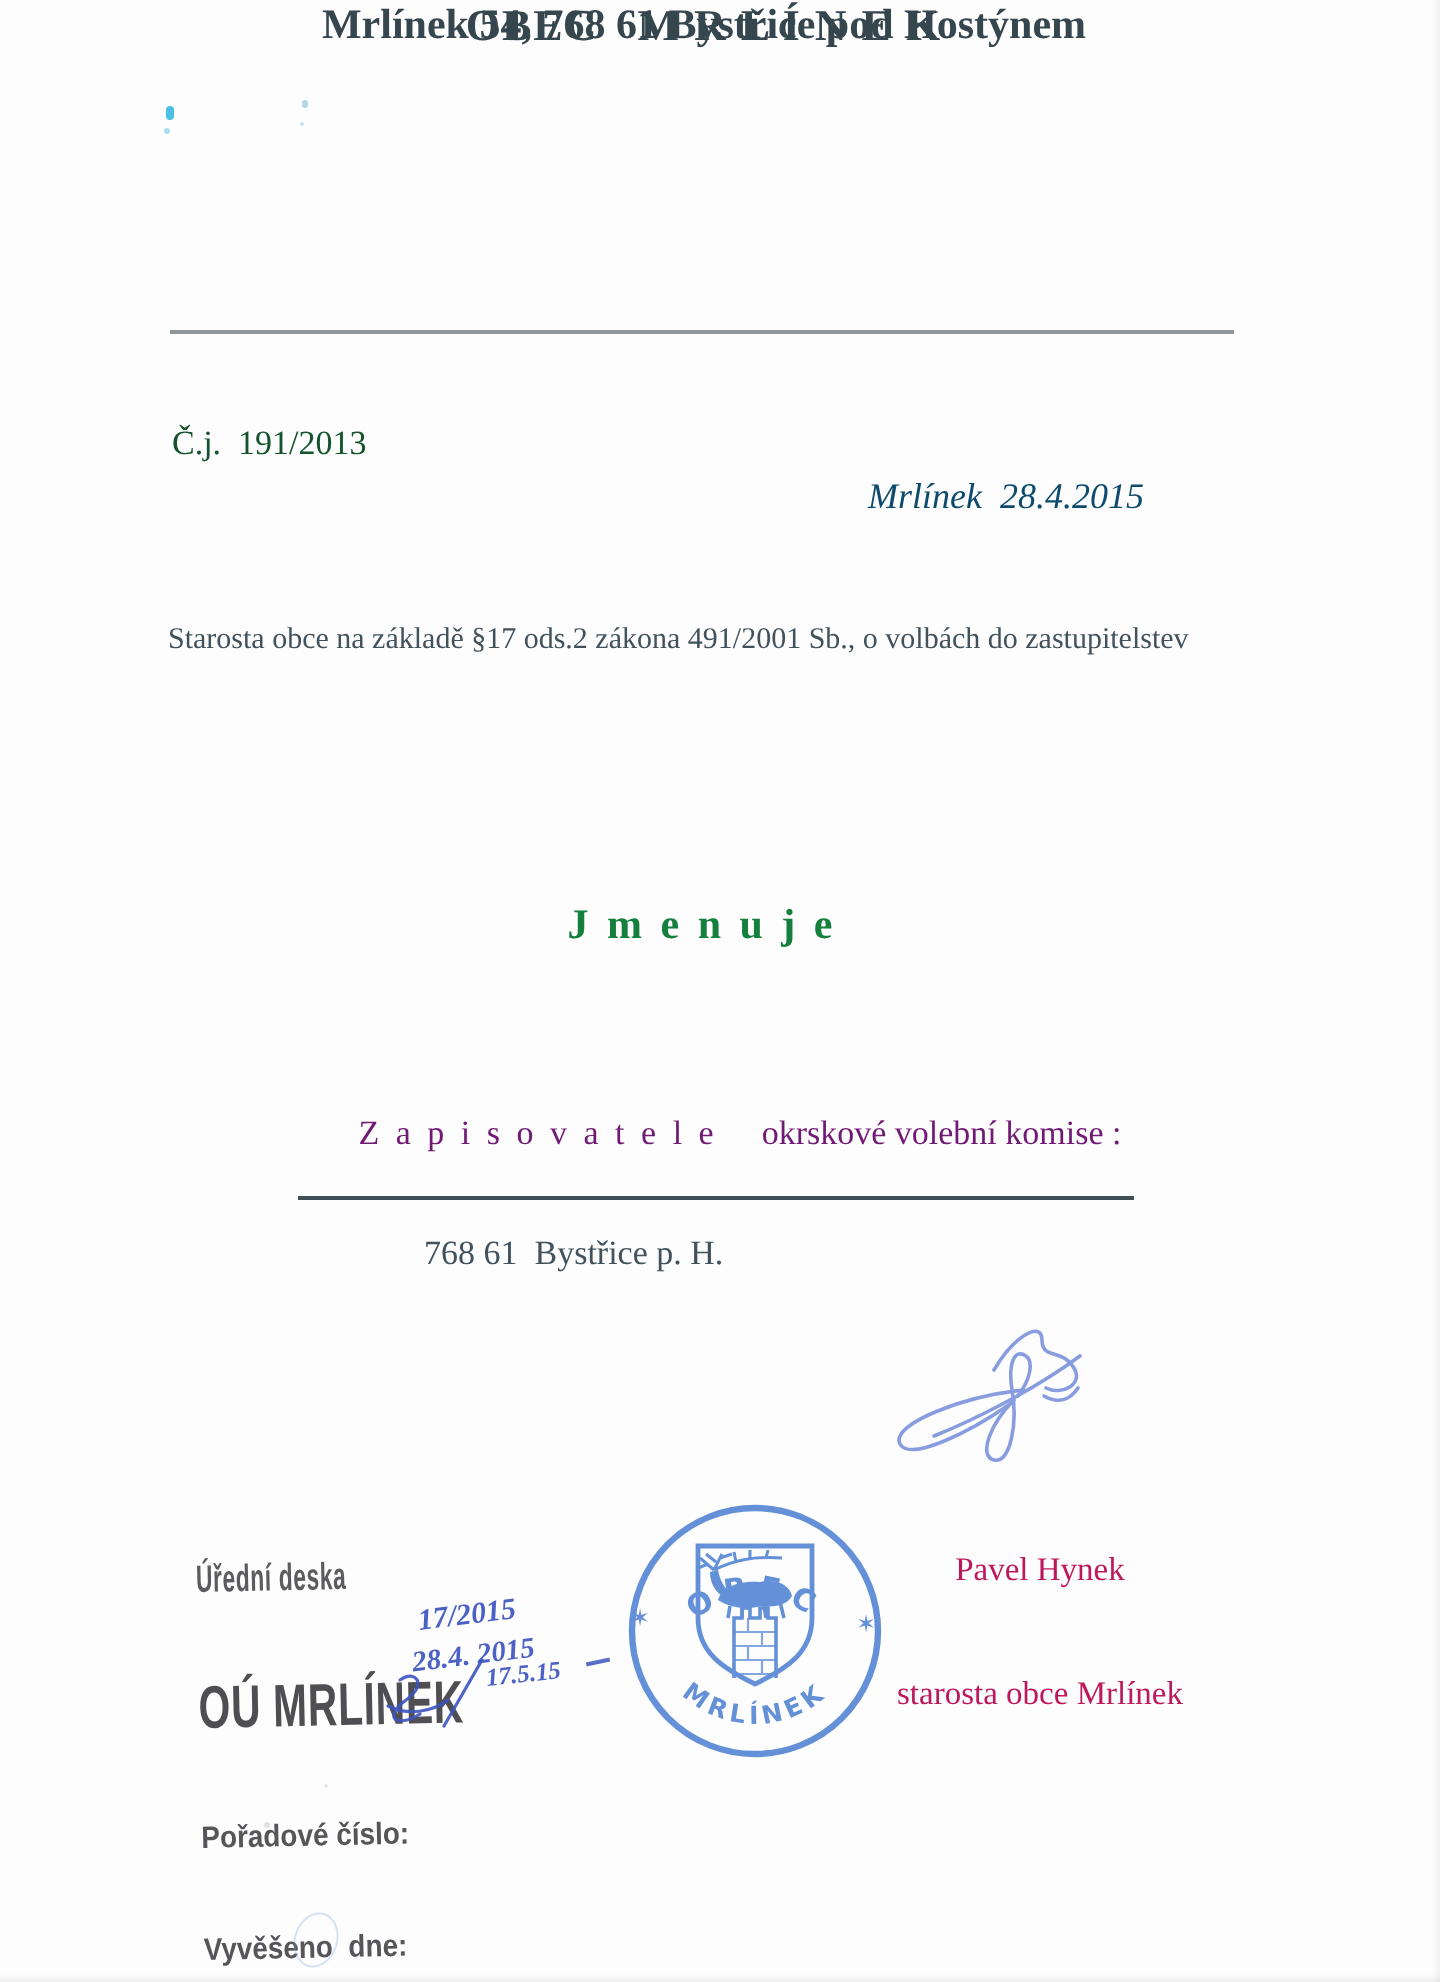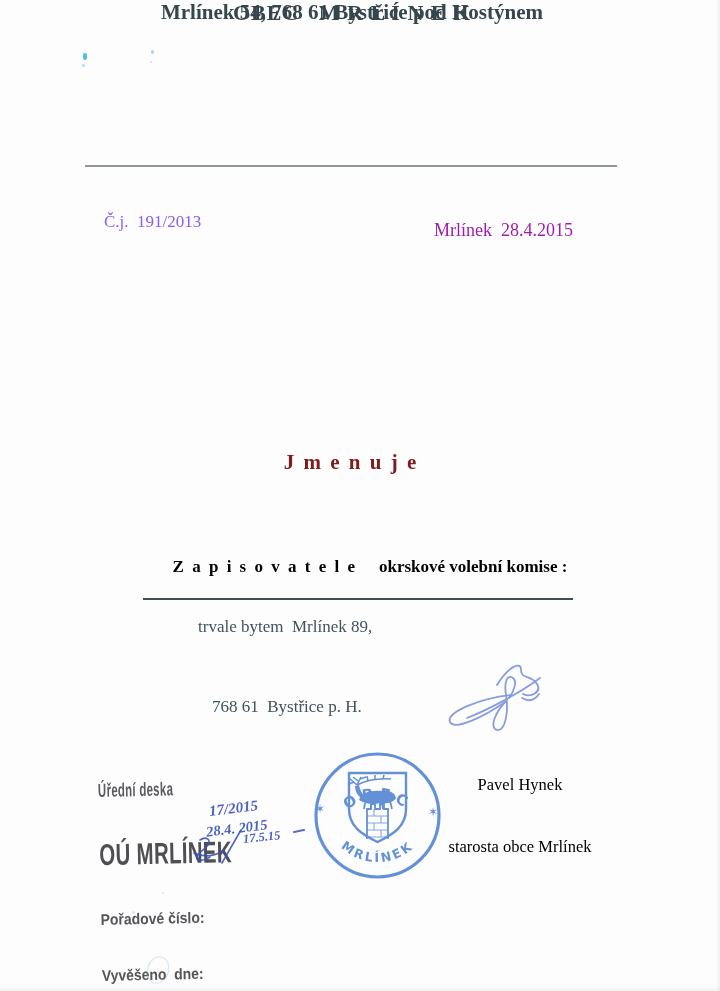--- a/index.html
+++ b/index.html
@@ -4,39 +4,39 @@
 <style>
   html,body{margin:0;padding:0;background:#ffffff;}
   .page{position:relative;width:720px;height:991px;background:#fdfdfd;overflow:hidden;
         font-family:"Liberation Serif", serif;color:#42525c;}
   .abs{position:absolute;white-space:pre;}
   
   .hdr1{left:0;top:104;width:704px;text-align:center;font-size:22px;font-weight:bold;
         color:#36464e;letter-spacing:1px;}
   .hdr2{left:0;top:130;width:704px;text-align:center;font-size:21px;font-weight:bold;color:#36464e;}
   .hrule{left:85px;top:165px;width:532px;height:2px;background:#8f9799;position:absolute;}
-  .refno{left:104px;top:212px;font-size:17px;color:#8b5cf6;}
-  .pdate{left:434px;top:220px;font-size:18px;color:#a21caf;}
+  .refno{left:86px;top:212px;font-size:17px;color:#14532d;}
+  .pdate{left:434px;top:238px;font-size:18px;color:#0c4a6e;font-style:italic;}
   
   .intro{left:79px;top:268px;font-size:15px;line-height:21.2px;color:#42525c;}
   .intro .l1{padding-left:5px;}
   
   .jmen{left:0;top:450px;width:702px;text-align:center;font-size:21px;font-weight:bold;
-        color:#7f1d1d;letter-spacing:2px;}
+        color:#15803d;letter-spacing:2px;}
   .subjwrap{left:0;top:521px;width:700px;text-align:center;}
   .subj-u{display:inline-block;border-bottom:2px solid #3f4f57;padding:0 6px 3px 6px;
-          font-weight:bold;color:#000000;}
+          font-weight:normal;color:#701a75;}
   .subj-spaced{font-size:17px;letter-spacing:2px;white-space:pre;}
   .subj-rest{font-size:17px;margin-left:22px;white-space:pre;}
   
   .appointee{left:198px;top:561px;font-size:17px;line-height:26.5px;color:#42525c;}
   .appointee .l3{padding-left:14px;}
   
   .signer{left:430px;top:734px;width:180px;text-align:center;font-size:16.5px;
-          line-height:20.5px;color:#000000;}
+          line-height:20.5px;color:#be185d;}
   
   .bstamp{left:97px;top:744px;transform:rotate(-1.2deg);transform-origin:left top;
           font-family:"Liberation Sans", sans-serif;font-weight:bold;color:#55555a;}
   .cond1{display:inline-block;transform:scaleX(.60);transform-origin:left;font-size:19px;
          letter-spacing:.5px;color:#5b5b60;}
   .cond2{display:inline-block;transform:scaleX(.68);transform-origin:left;font-size:30px;
          letter-spacing:.5px;color:#4e4e53;line-height:32px;}
   .bsrow{line-height:19.5px;font-size:15.5px;}
   .cond3{display:inline-block;transform:scaleX(.90);transform-origin:left;white-space:pre;}
   .bs1{line-height:22px;}
@@ -75,32 +75,32 @@
 <div class="page">
 
   <div class="abs hdr1">OBEC   M R L Í N E K</div>
   <div class="abs hdr2">Mrlínek 54, 768 61 Bystřice pod Hostýnem</div>
   <div class="hrule"></div>
 
   <div class="abs refno">Č.j.  191/2013</div>
   <div class="abs pdate">Mrlínek  28.4.2015</div>
 
   <div class="abs intro">
+    <div class="l1">Starosta obce na základě §17 ods.2 zákona 491/2001 Sb., o volbách do zastupitelstev</div>
   </div>
 
   <div class="abs jmen">J m e n u j e</div>
 
   <div class="abs subjwrap">
     <span class="subj-u">
       <span class="subj-spaced">Z a p i s o v a t e l e</span><span class="subj-rest">okrskové volební komise :</span>
     </span>
   </div>
 
   <div class="abs appointee">
-    <div>trvale bytem  Mrlínek 89,</div>
     <div class="l3">768 61  Bystřice p. H.</div>
   </div>
 
   <svg class="sig-svg" width="120" height="95" viewBox="0 0 120 95">
     <g fill="none" stroke="#7b93dc" stroke-width="1.8" stroke-linecap="round" opacity="0.9">
       <path d="M 75 45 C 45 48 8 62 13 72 C 18 81 48 66 68 52"></path>
       <path d="M 70 50 C 58 62 52 78 60 80 C 68 82 72 62 69 45 C 67 32 70 24 76 28 C 80 31 78 40 72 48"></path>
       <path d="M 60 35 C 70 18 84 10 84 20 C 84 30 94 24 100 34 C 105 42 94 48 86 44"></path>
       <path d="M 30 68 C 50 60 80 45 103 28"></path>
       <path d="M 85 48 C 92 52 98 50 102 44"></path>

